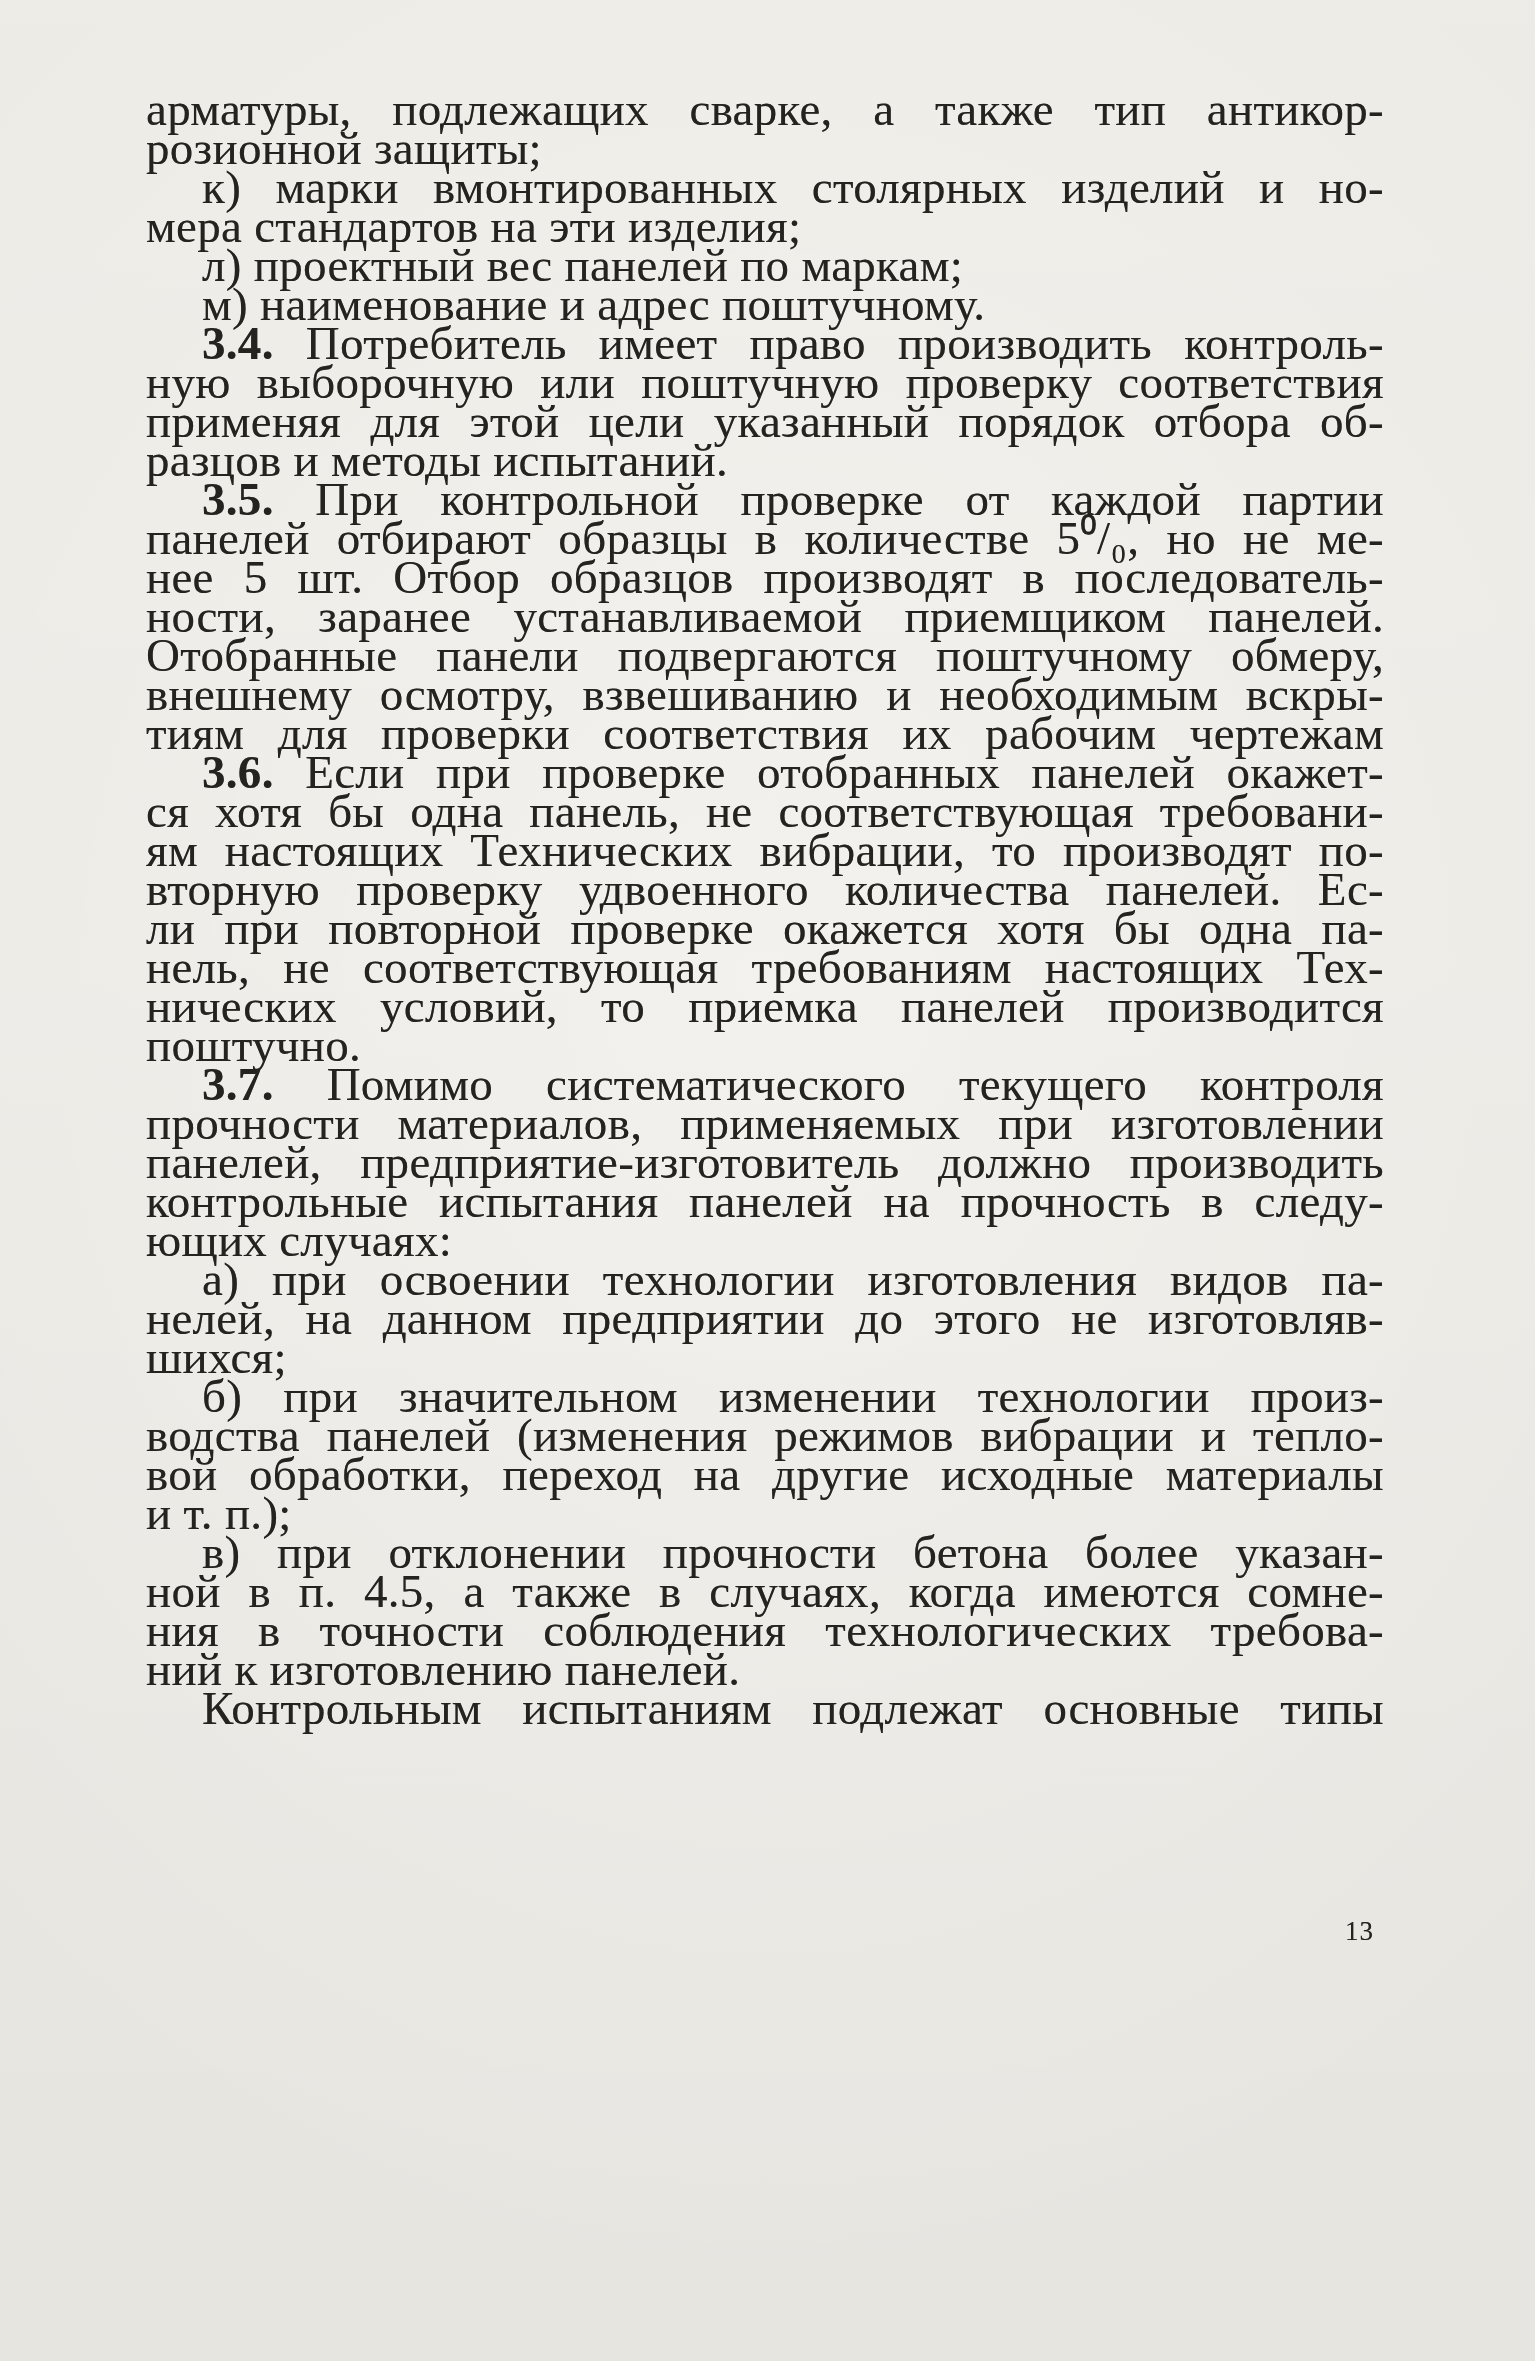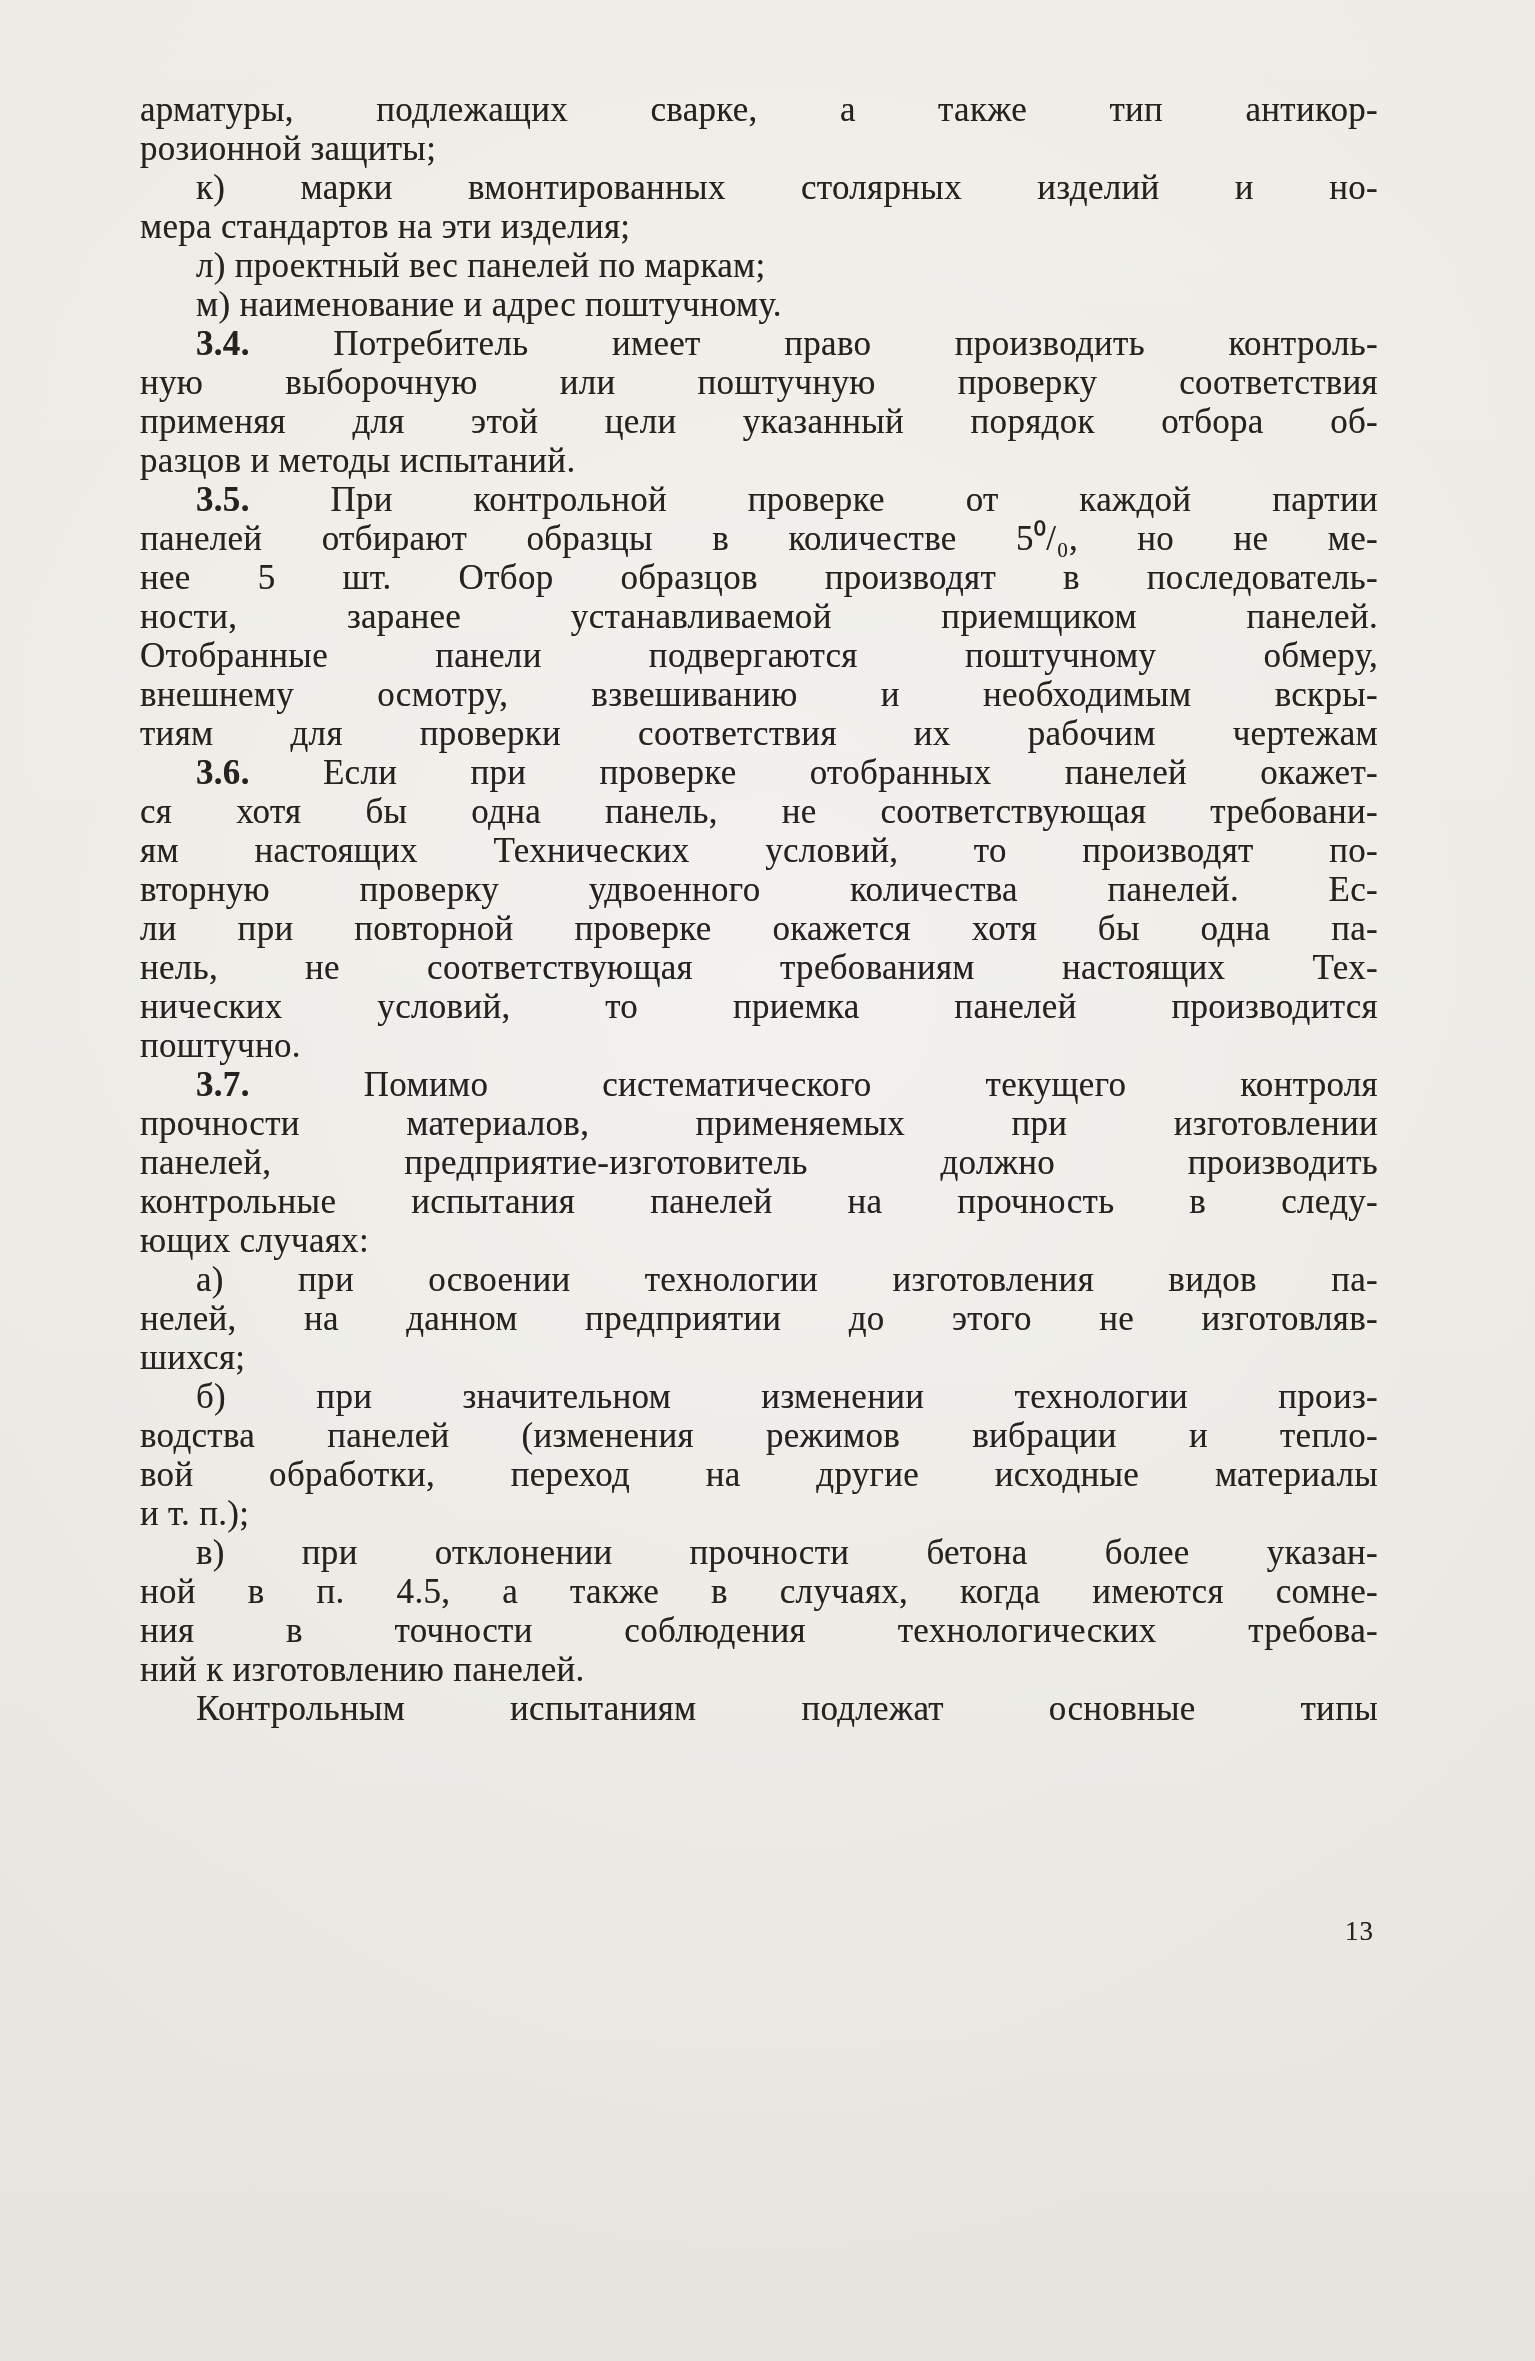--- a/index.html
+++ b/index.html
@@ -16,24 +16,24 @@
   .page {
     position: absolute;
     inset: 0;
     background-color: #f1efe9;
     background-image:
       radial-gradient(120% 90% at 50% 42%, rgba(255,255,255,0.40) 0%, rgba(255,255,255,0) 62%),
       linear-gradient(rgba(0,0,0,0.015), rgba(0,0,0,0.045));
   }
   .text-block {
     position: absolute;
-    left: 140px;
+    left: 146px;
     top: 90px;
     width: 1238px;
-    font-size: 35px;
+    font-size: 47px;
     line-height: 39px;
     letter-spacing: 0.3px;
     text-shadow: 0 0 0.6px rgba(30,29,27,0.45);
     font-family: Liberation Serif, serif;
   }
   .para { margin: 0; }
   .line {
     text-align: justify;
     text-align-last: justify;
   }
@@ -85,21 +85,21 @@
         <div class="line">панелей отбирают образцы в количестве 5⁰/₀, но не ме-</div>
         <div class="line">нее 5 шт. Отбор образцов производят в последователь-</div>
         <div class="line">ности, заранее устанавливаемой приемщиком панелей.</div>
         <div class="line">Отобранные панели подвергаются поштучному обмеру,</div>
         <div class="line">внешнему осмотру, взвешиванию и необходимым вскры-</div>
         <div class="line">тиям для проверки соответствия их рабочим чертежам</div>
       </div>
       <div class="para">
         <div class="line indent"><b>3.6.</b> Если при проверке отобранных панелей окажет-</div>
         <div class="line">ся хотя бы одна панель, не соответствующая требовани-</div>
-        <div class="line">ям настоящих Технических условий, то производят по-</div>
+        <div class="line">ям настоящих Технических вибрации, то производят по-</div>
         <div class="line">вторную проверку удвоенного количества панелей. Ес-</div>
         <div class="line">ли при повторной проверке окажется хотя бы одна па-</div>
         <div class="line">нель, не соответствующая требованиям настоящих Тех-</div>
         <div class="line">нических условий, то приемка панелей производится</div>
         <div class="line last">поштучно.</div>
       </div>
       <div class="para">
         <div class="line indent"><b>3.7.</b> Помимо систематического текущего контроля</div>
         <div class="line">прочности материалов, применяемых при изготовлении</div>
         <div class="line">панелей, предприятие-изготовитель должно производить</div>

